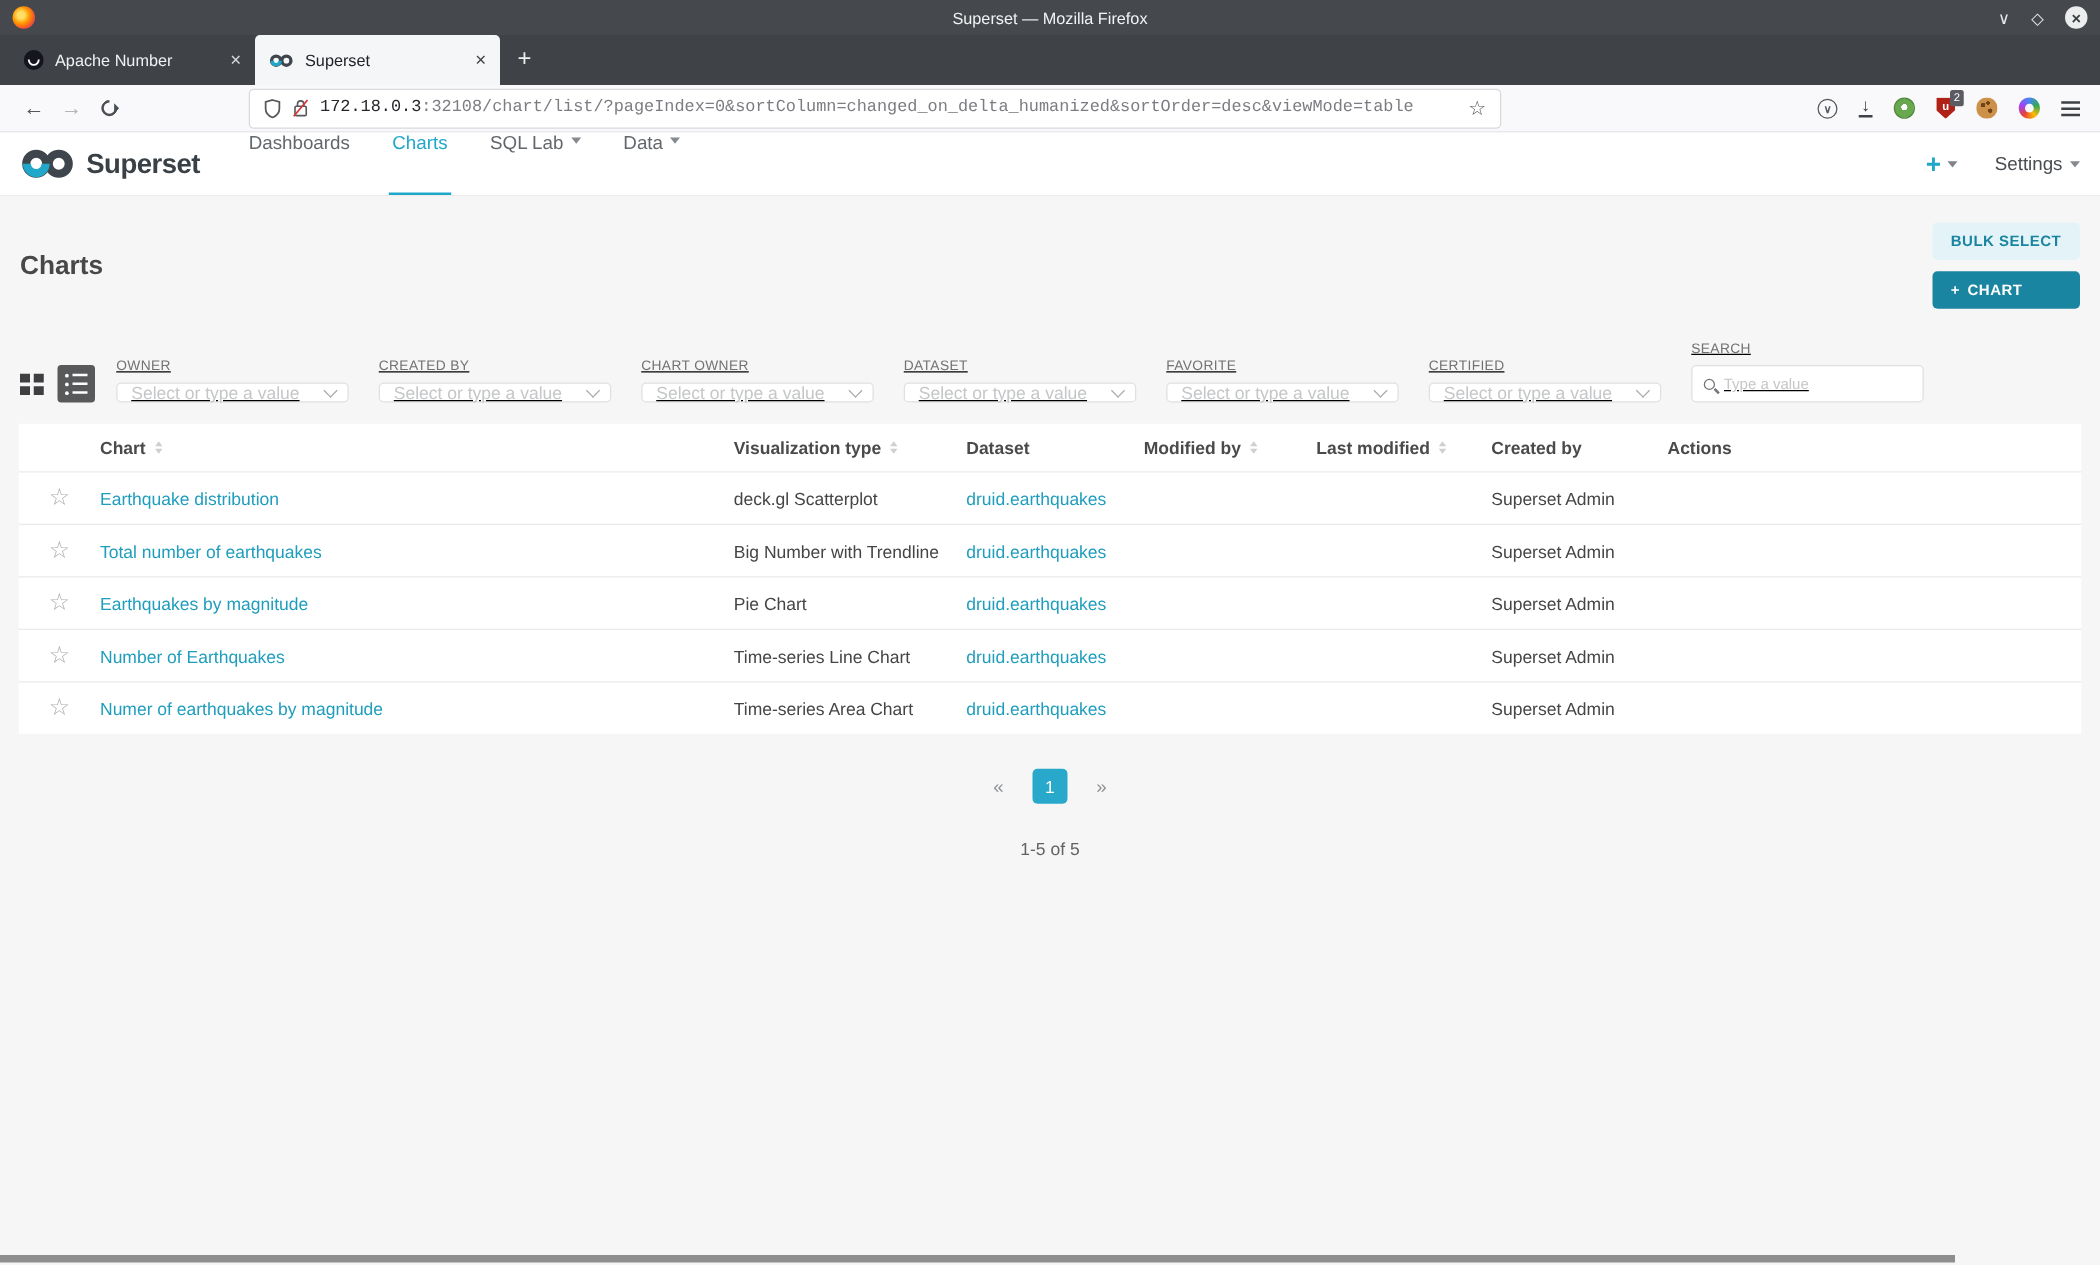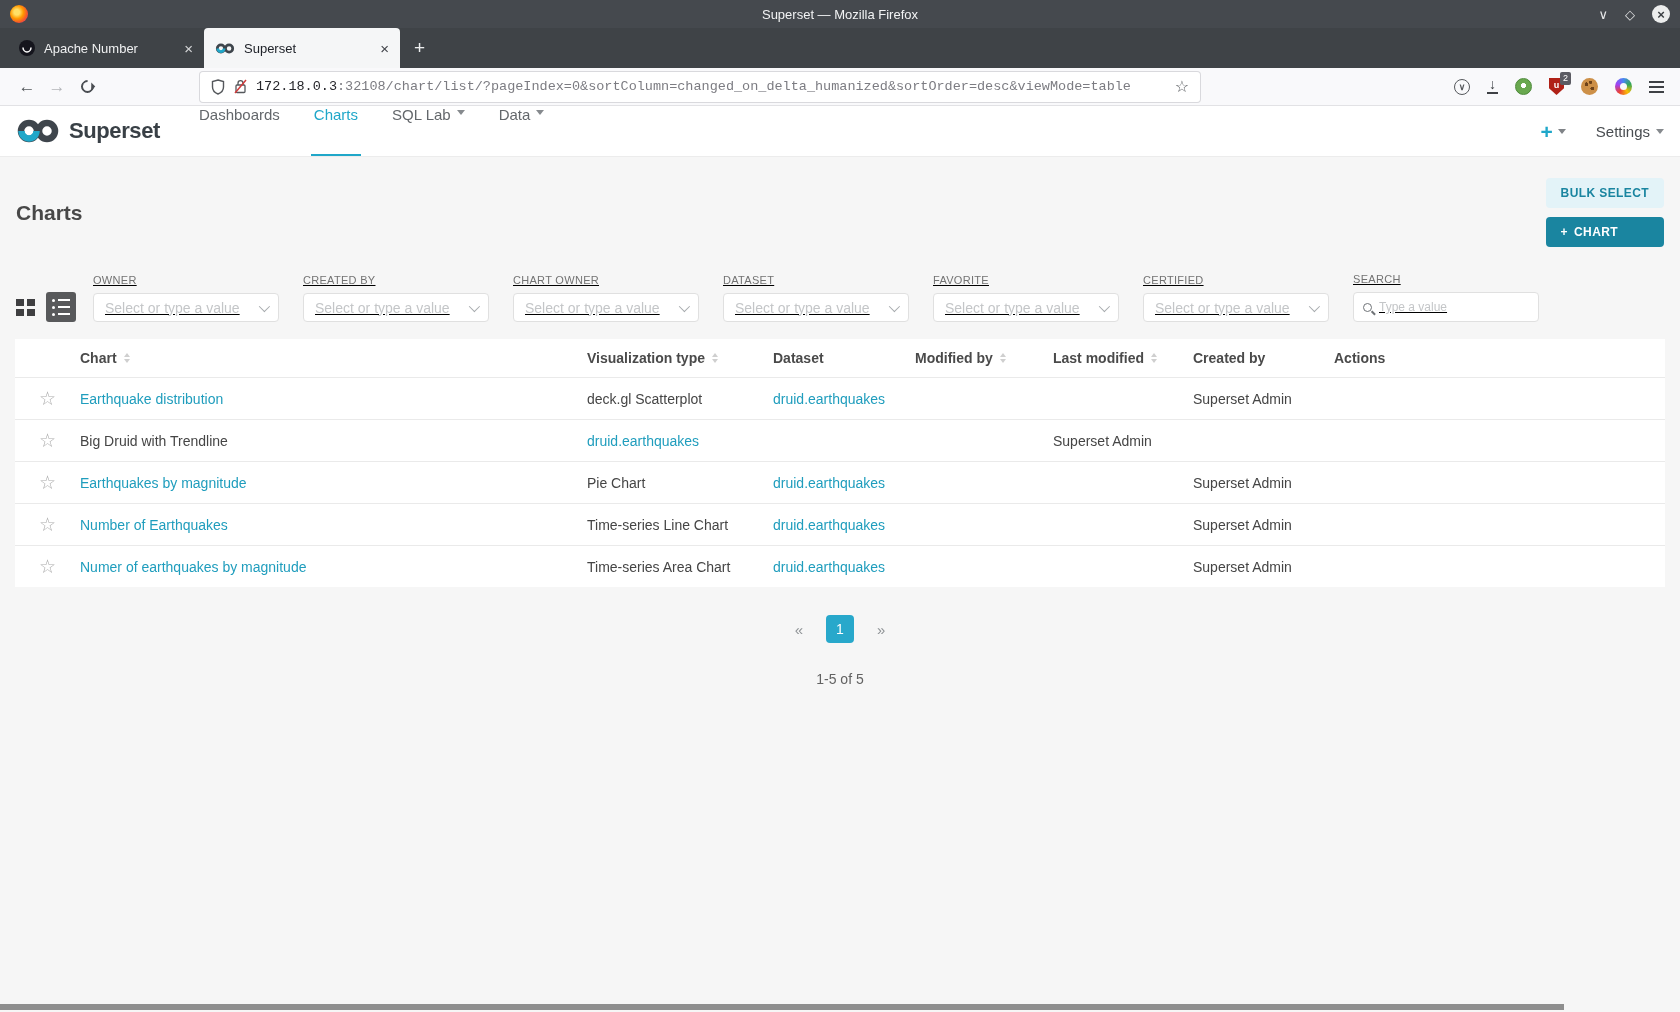--- a/index.html
+++ b/index.html
@@ -86,21 +86,21 @@
   .filter-bar { display:flex; align-items:flex-end; padding:0 16px 17px; }
   .view-toggles { display:flex; align-items:center; gap:11px; margin-right:17px; height:30px; }
   .grid-ic { width:19px; height:17px; display:grid; grid-template-columns:8px 8px; grid-template-rows:7px 7px; gap:3px; }
   .grid-ic b { background:#3f3f41; }
   .list-ic { width:30px; height:30px; background:#58595b; border-radius:3px; display:flex; flex-direction:column; justify-content:center; gap:4px; padding:0 6px; }
   .list-ic i { display:flex; align-items:center; gap:3px; }
   .list-ic i::before { content:""; width:3px; height:3px; background:#fff; border-radius:50%; }
   .list-ic i::after { content:""; flex:1; height:2px; background:#fff; }
   .fgroup { width:186px; margin-right:24px;text-decoration:underline; }
   .flabel { font-size:11px; color:#727272; margin-bottom:7px; letter-spacing:.3px; }
-  .fselect { height:29px; background:#fff; border:1px solid #e0e0e0; border-radius:4px; display:flex; align-items:center; padding:0 11px; font-size:14px; color:#c4c6c8; }
+  .fselect { height:16px; background:#fff; border:1px solid #e0e0e0; border-radius:4px; display:flex; align-items:center; padding:0 11px; font-size:14px; color:#c4c6c8; }
   .fchevron { margin-left:auto; width:8px; height:8px; border-right:1.6px solid #a6aaad; border-bottom:1.6px solid #a6aaad; transform:rotate(45deg) translateY(-2px); }
   .fsearch { height:30px; background:#fff; border:1px solid #e0e0e0; border-radius:4px; display:flex; align-items:center; padding:0 9px; gap:7px; }
   .mag { width:9px; height:9px; border:1.6px solid #6f7377; border-radius:50%; position:relative; flex:0 0 9px; }
   .mag::after { content:""; position:absolute; width:5px; height:1.6px; background:#6f7377; top:8px; left:7px; transform:rotate(45deg); }
   .fsearch input { border:none; outline:none; font-family:inherit; font-size:12px; color:#be185d; width:100%; background:transparent; }
   .fsearch input::placeholder { color:#c4c6c8; }
 
   
   .card { margin:0 15px; background:#fff; }
   .thead, .trow { display:grid; grid-template-columns:65px 507px 186px 142px 138px 140px 141px 1fr; align-items:center; }
@@ -354,21 +354,22 @@
     <a class="cell-link">Earthquake distribution</a>
     <span>deck.gl Scatterplot</span>
     <a class="cell-link">druid.earthquakes</a>
     <span></span>
     <span></span>
     <span>Superset Admin</span>
     <span></span>
   </div>
   <div class="trow">
     <span class="rstar">☆</span>
-    <span>Big Druid with Trendline</span>
+    <a class="cell-link">Total number of earthquakes</a>
+    <span>Big Number with Trendline</span>
     <a class="cell-link">druid.earthquakes</a>
     <span></span>
     <span></span>
     <span>Superset Admin</span>
     <span></span>
   </div>
   <div class="trow">
     <span class="rstar">☆</span>
     <a class="cell-link">Earthquakes by magnitude</a>
     <span>Pie Chart</span>

